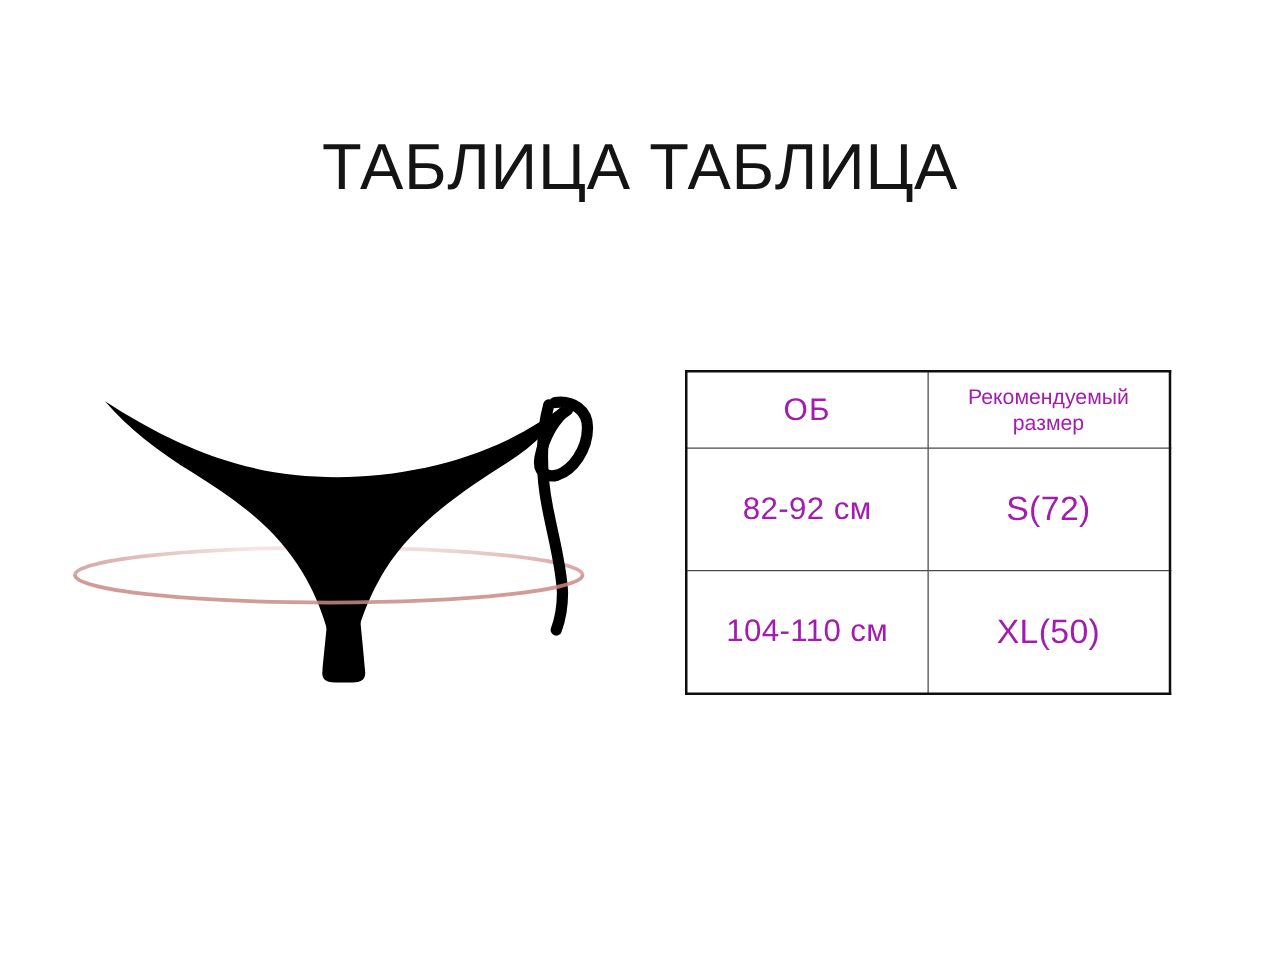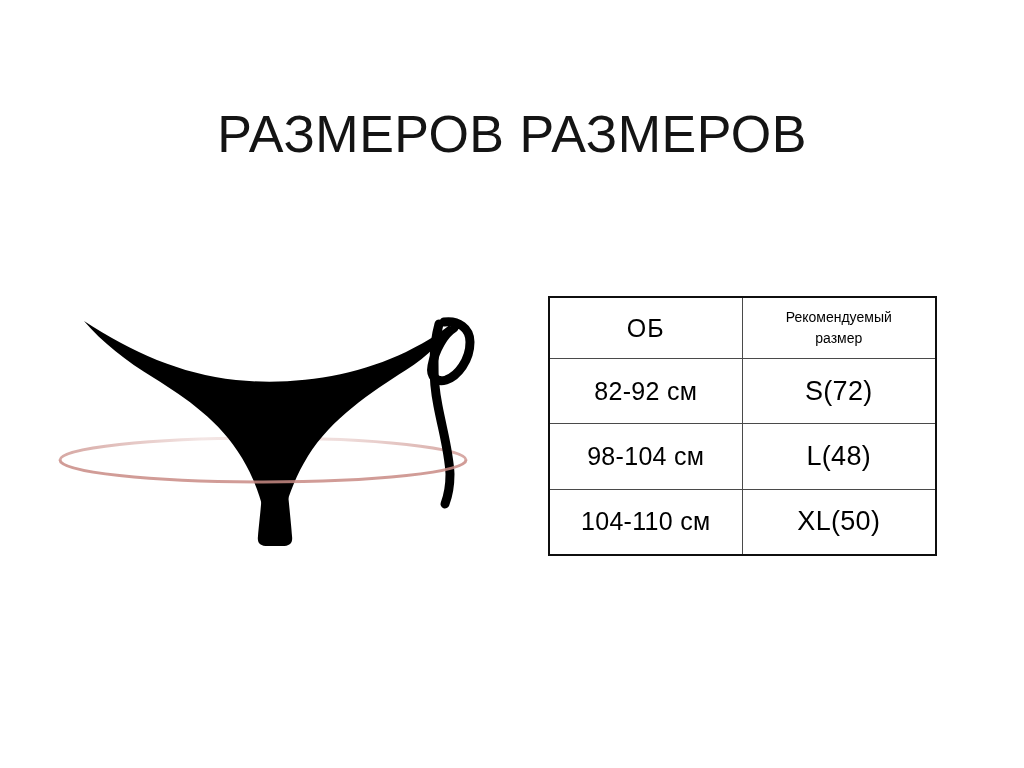--- a/index.html
+++ b/index.html
@@ -65,53 +65,53 @@
   #size-table col.c-ob    { width: 193px; }
   #size-table col.c-size  { width: 194px; }
 
   #size-table th,
   #size-table td {
     border: 1px solid #4a4a4a;
     text-align: center;
     vertical-align: middle;
     font-weight: 400;
     padding: 0 4px;
-    color: #000000;
+    color: #a21caf;
   }
 
   #size-table tr.header-row th { height: 60px; }
   #size-table tr.data-row  td  { height: 50px; }
 
   .th-ob {
     font-size: 25px;
     letter-spacing: 1px;
   }
   .th-rec {
-    font-size: 14px;
+    font-size: 17px;
     line-height: 21px;
   }
   .cell-ob {
     font-size: 25px;
     font-variant-numeric: oldstyle-nums;
     font-feature-settings: "onum" 1;
     letter-spacing: 0.3px;
   }
   .cell-size {
     font-size: 27px;
     font-variant-numeric: oldstyle-nums;
     font-feature-settings: "onum" 1;
     letter-spacing: 0.3px;
   }
 </style>
 </head>
 <body>
 
 <div id="slide">
 
-  <div id="title">РАЗМЕРОВ РАЗМЕРОВ</div>
+  <div id="title">ТАБЛИЦА ТАБЛИЦА</div>
 
   <div id="illustration">
     <svg viewBox="0 0 460 280" xmlns="http://www.w3.org/2000/svg" aria-hidden="true">
       <defs>
         <linearGradient id="ellipseBackFade" x1="0" y1="0" x2="1" y2="0">
           <stop offset="0%" stop-color="#c98b85" stop-opacity="0.75"></stop>
           <stop offset="35%" stop-color="#c98b85" stop-opacity="0.22"></stop>
           <stop offset="70%" stop-color="#c98b85" stop-opacity="0.30"></stop>
           <stop offset="100%" stop-color="#c98b85" stop-opacity="0.75"></stop>
         </linearGradient>
@@ -166,23 +166,19 @@
           <span>размер</span>
         </th>
       </tr>
     </thead>
     <tbody>
       <tr class="data-row">
         <td class="cell-ob">82-92 см</td>
         <td class="cell-size">S(72)</td>
       </tr>
       <tr class="data-row">
-        <td class="cell-ob">98-104 см</td>
-        <td class="cell-size">L(48)</td>
-      </tr>
-      <tr class="data-row">
         <td class="cell-ob">104-110 см</td>
         <td class="cell-size">XL(50)</td>
       </tr>
     </tbody>
   </table>
 
 </div>
 
 </body></html>

